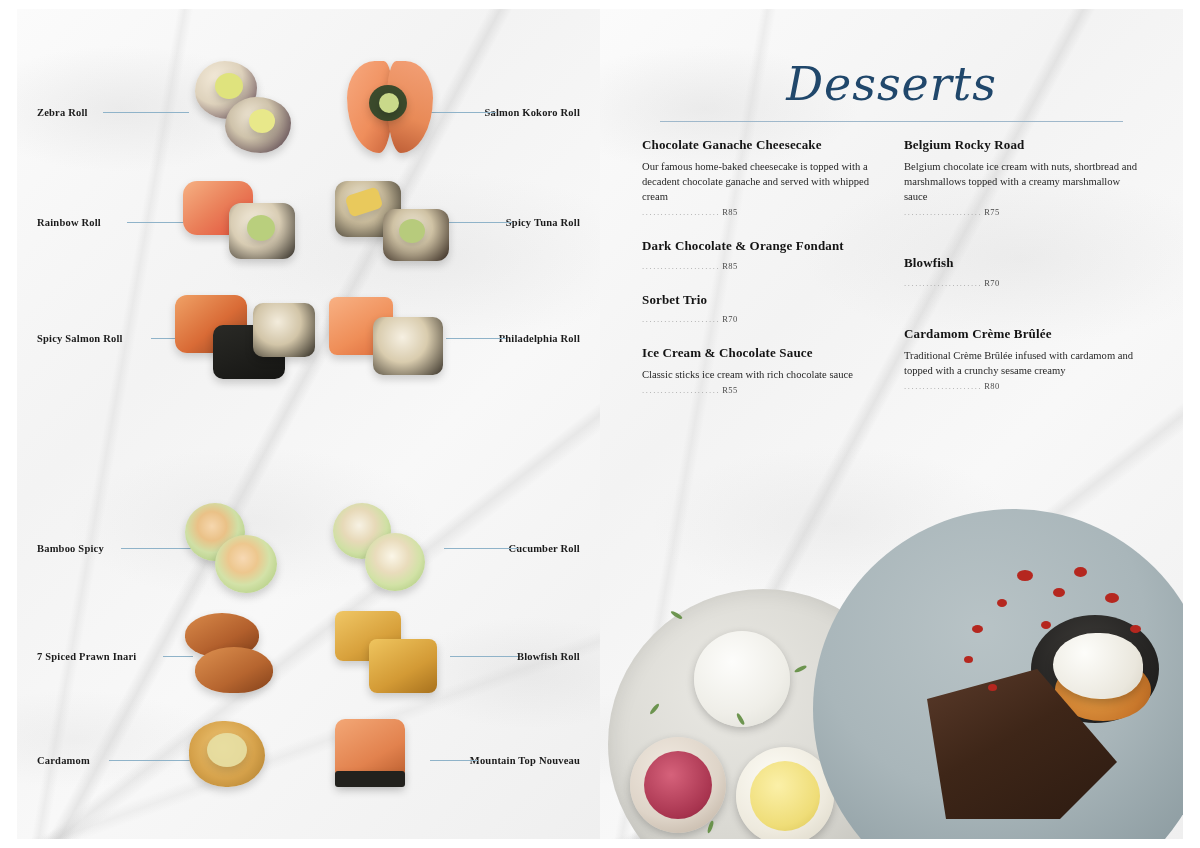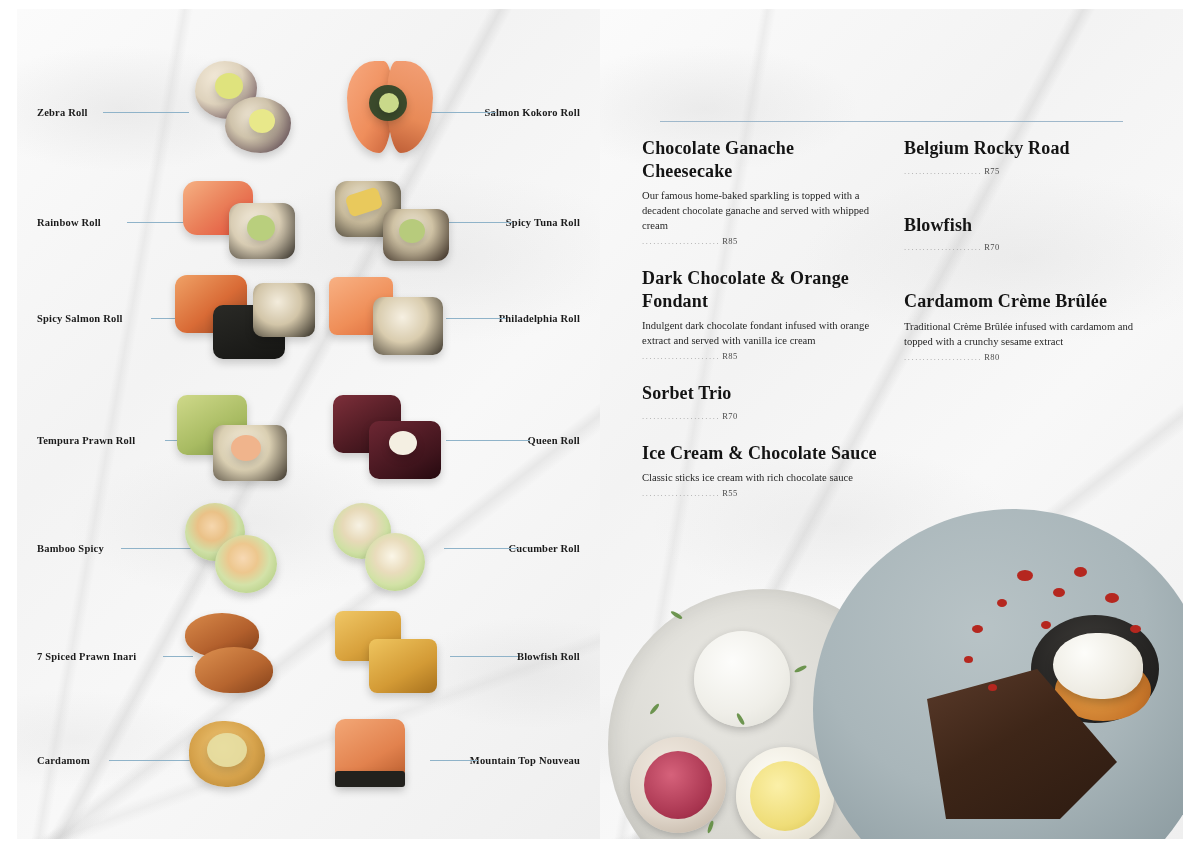--- a/index.html
+++ b/index.html
@@ -118,21 +118,21 @@
     left: 42px;
     width: 500px;
     display: flex;
     gap: 24px;
   }
   .col { width: 238px; }
   .item { margin-bottom: 21px; }
   .item-name {
     font-family: "Liberation Serif", serif;
     font-weight: bold;
-    font-size: 18px;
+    font-size: 13px;
     color: #141414;
     letter-spacing: 0.15px;
     line-height: 1.25;
     margin-bottom: 6px;
   }
   .item-desc {
     font-family: "Liberation Serif", serif;
     font-size: 10.6px;
     line-height: 1.42;
     color: #262626;
@@ -279,48 +279,34 @@
         <div class="piece" style="left:166px; top:12px; width:70px; height:54px; background:linear-gradient(140deg,#f6b183,#ea7f59 50%,#e24d3a); border-radius:14px;"></div>
         <div class="piece" style="left:212px; top:34px; width:66px; height:56px; background:radial-gradient(circle at 40% 35%, #f6efe0, #d9cdb4 45%, #2e2a24 100%); border-radius:12px;"></div>
         <div class="piece" style="left:230px; top:46px; width:28px; height:26px; background:#b9cf7d; border-radius:50%;"></div>
 
         <div class="piece" style="left:318px; top:12px; width:66px; height:56px; background:radial-gradient(circle at 40% 35%, #efe9d8, #cdbf9f 40%, #2b2720 100%); border-radius:12px;"></div>
         <div class="piece" style="left:330px; top:22px; width:34px; height:22px; background:#e9c95c; border-radius:6px; transform:rotate(-18deg);"></div>
         <div class="piece" style="left:366px; top:40px; width:66px; height:52px; background:radial-gradient(circle at 45% 35%, #f2ebd9, #cfc2a4 40%, #30241c 100%); border-radius:12px;"></div>
         <div class="piece" style="left:382px; top:50px; width:26px; height:24px; background:#b7cb7c; border-radius:50%;"></div>
       </div>
 
-      <div class="sushi-row" style="top:256px;">
+      <div class="sushi-row" style="top:276px;">
         <div class="label left" style="top:48px;">Spicy Salmon Roll</div>
         <div class="leader" style="left:134px; top:53px; width:36px;"></div>
         <div class="label right" style="top:48px;">Philadelphia Roll</div>
         <div class="leader" style="right:94px; top:53px; width:60px;"></div>
 
         <div class="piece" style="left:158px; top:10px; width:72px; height:58px; background:linear-gradient(140deg,#f0a267,#d96b36 55%,#8d4221); border-radius:12px;"></div>
         <div class="piece" style="left:196px; top:40px; width:72px; height:54px; background:linear-gradient(160deg,#2a2a26,#151513); border-radius:10px;"></div>
         <div class="piece" style="left:236px; top:18px; width:62px; height:54px; background:radial-gradient(circle at 40% 35%, #f3ecdc, #d2c5a8 45%, #2e2a22 100%); border-radius:10px;"></div>
 
         <div class="piece" style="left:312px; top:12px; width:64px; height:58px; background:linear-gradient(150deg,#f8b184,#ef8e58 60%,#dd6c3c); border-radius:8px;"></div>
         <div class="piece" style="left:356px; top:32px; width:70px; height:58px; background:radial-gradient(circle at 42% 35%, #f6f0e2, #d9ccae 45%, #39332a 100%); border-radius:10px;"></div>
       </div>
 
-      <div class="sushi-row" style="top:378px;">
-        <div class="label left" style="top:48px;">Tempura Prawn Roll</div>
-        <div class="leader" style="left:148px; top:53px; width:26px;"></div>
-        <div class="label right" style="top:48px;">Queen Roll</div>
-        <div class="leader" style="right:70px; top:53px; width:84px;"></div>
-
-        <div class="piece" style="left:160px; top:8px; width:70px; height:60px; background:linear-gradient(150deg,#cfd98a,#a8bb62 60%,#7d9445); border-radius:10px;"></div>
-        <div class="piece" style="left:196px; top:38px; width:74px; height:56px; background:radial-gradient(circle at 42% 35%, #f7efdd, #dacfb2 45%, #3a332a 100%); border-radius:10px;"></div>
-        <div class="piece" style="left:214px; top:48px; width:30px; height:26px; background:#f0b48c; border-radius:50%;"></div>
-
-        <div class="piece" style="left:316px; top:8px; width:68px; height:58px; background:linear-gradient(150deg,#7d2f3a,#4d1a22 60%,#2d0f14); border-radius:10px;"></div>
-        <div class="piece" style="left:352px; top:34px; width:72px; height:58px; background:linear-gradient(150deg,#6d2733,#3f141c 70%,#25090f); border-radius:10px;"></div>
-        <div class="piece" style="left:372px; top:44px; width:28px; height:24px; background:#f4efe2; border-radius:50%;"></div>
-      </div>
 
       <div class="sushi-row" style="top:486px;">
         <div class="label left" style="top:48px;">Bamboo Spicy</div>
         <div class="leader" style="left:104px; top:53px; width:74px;"></div>
         <div class="label right" style="top:48px;">Cucumber Roll</div>
         <div class="leader" style="right:82px; top:53px; width:74px;"></div>
 
         <div class="piece" style="left:168px; top:8px; width:60px; height:58px; background:radial-gradient(circle at 45% 40%, #f6d7ae 0%, #eac187 30%, #cfe0a6 55%, #9fc070 100%); border-radius:50%;"></div>
         <div class="piece" style="left:198px; top:40px; width:62px; height:58px; background:radial-gradient(circle at 45% 40%, #f7d9b4 0%, #edc78e 30%, #d3e2a8 55%, #a2c373 100%); border-radius:50%;"></div>
 
@@ -354,38 +340,38 @@
         <div class="piece" style="left:318px; top:64px; width:70px; height:16px; background:#22211d; border-radius:3px;"></div>
       </div>
 
     </div>
   </div>
 
   <div class="right-page">
     <div class="marble"></div>
     <div class="right-inner">
 
+      <div class="desserts-title">Desserts</div>
       <div class="title-rule"></div>
 
       <div class="menu-grid">
 
         <div class="col">
 
           <div class="item">
             <div class="item-name">Chocolate Ganache Cheesecake</div>
-            <div class="item-desc">Our famous home-baked sparkling is topped with a decadent chocolate ganache and served with whipped cream</div>
+            <div class="item-desc">Our famous home-baked cheesecake is topped with a decadent chocolate ganache and served with whipped cream</div>
             <div class="price-row">
               <span class="dots">.....................</span>
               <span class="price">R85</span>
             </div>
           </div>
 
           <div class="item">
             <div class="item-name">Dark Chocolate &amp; Orange Fondant</div>
-            <div class="item-desc">Indulgent dark chocolate fondant infused with orange extract and served with vanilla ice cream</div>
             <div class="price-row">
               <span class="dots">.....................</span>
               <span class="price">R85</span>
             </div>
           </div>
 
           <div class="item">
             <div class="item-name">Sorbet Trio</div>
             <div class="price-row">
               <span class="dots">.....................</span>
@@ -401,37 +387,38 @@
               <span class="price">R55</span>
             </div>
           </div>
 
         </div>
 
         <div class="col">
 
           <div class="item">
             <div class="item-name">Belgium Rocky Road</div>
+            <div class="item-desc">Belgium chocolate ice cream with nuts, shortbread and marshmallows topped with a creamy marshmallow sauce</div>
             <div class="price-row">
               <span class="dots">.....................</span>
               <span class="price">R75</span>
             </div>
           </div>
 
           <div class="item" style="margin-top:38px;">
             <div class="item-name">Blowfish</div>
             <div class="price-row">
               <span class="dots">.....................</span>
               <span class="price">R70</span>
             </div>
           </div>
 
           <div class="item" style="margin-top:38px;">
             <div class="item-name">Cardamom Crème Brûlée</div>
-            <div class="item-desc">Traditional Crème Brûlée infused with cardamom and topped with a crunchy sesame extract</div>
+            <div class="item-desc">Traditional Crème Brûlée infused with cardamom and topped with a crunchy sesame creamy</div>
             <div class="price-row">
               <span class="dots">.....................</span>
               <span class="price">R80</span>
             </div>
           </div>
 
         </div>
       </div>
 
       <div class="photo-area">

